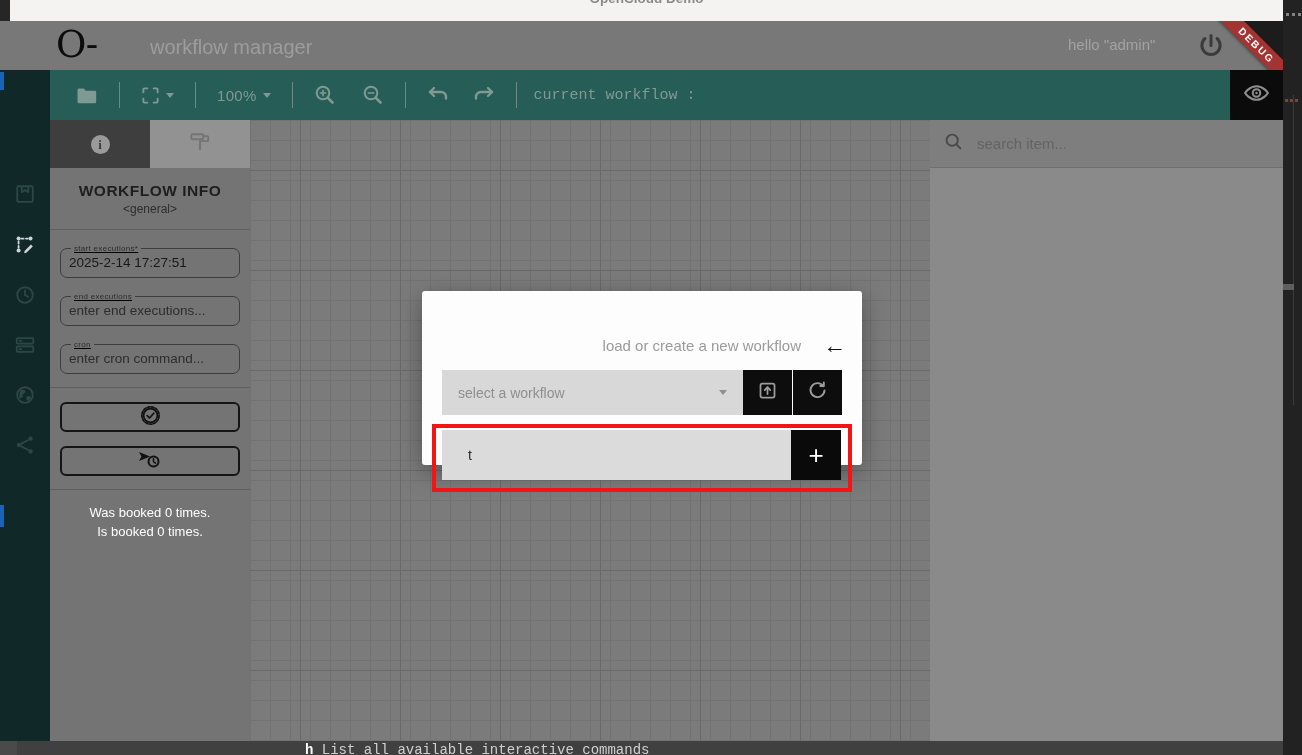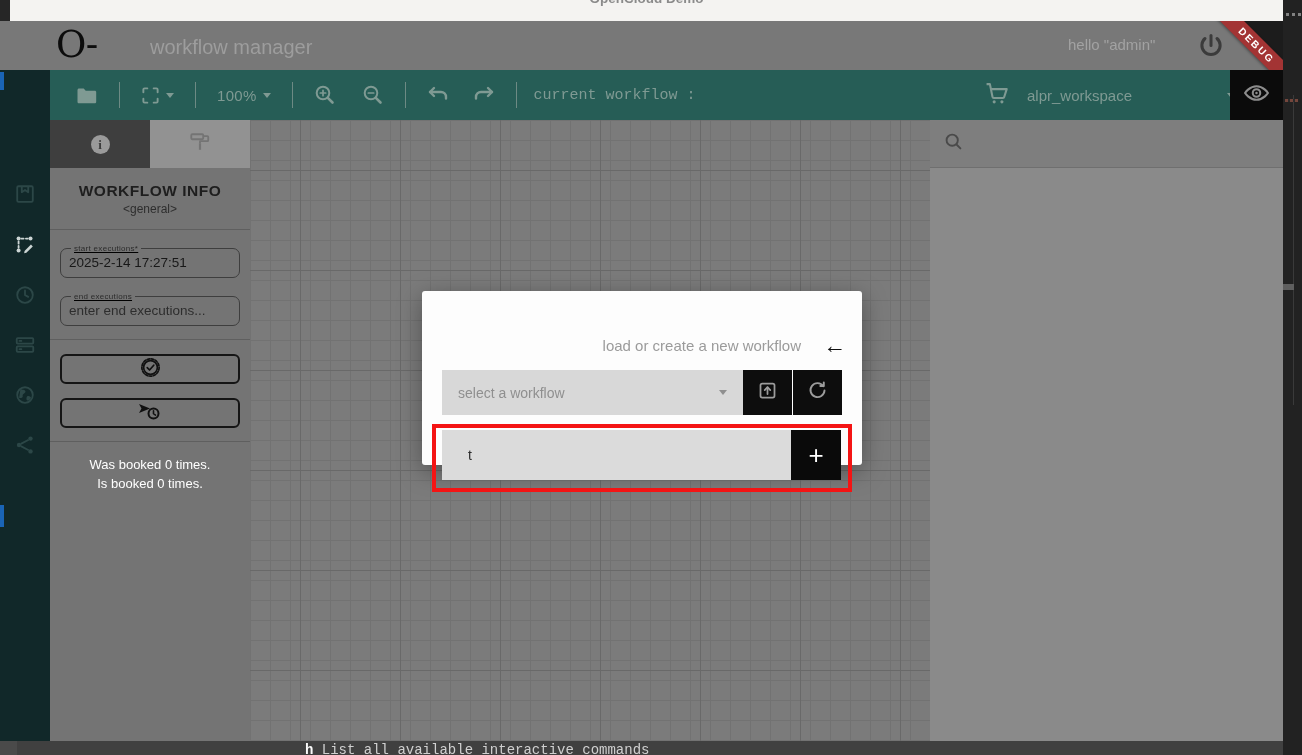--- a/index.html
+++ b/index.html
@@ -190,31 +190,20 @@
         <svg width="22" height="18" viewBox="0 0 22 18" fill="none" stroke="currentColor" stroke-width="2.4" stroke-linecap="round" stroke-linejoin="round">
           <path d="M15 2 19 6l-4 4"></path>
             <path d="M19 6H8a5 5 0 0 0-5 5v1.5"></path>
         </svg>
       </span>
     </div>
     <div class="sep"></div>
     <div id="cur-wf">current workflow :</div>
   </div>
 
-  <div id="workspace">
-    <span>
-      <svg width="24" height="23" viewBox="0 0 23 22" fill="none" stroke="currentColor" stroke-width="2" stroke-linejoin="round">
-        <path d="M1.5 2h3.2l2.5 12.3c.1.6.6 1 1.2 1h8.8c.6 0 1.1-.4 1.2-.9L20.8 6.8H5.2"></path>
-        <circle cx="8.8" cy="19" r="1.5" fill="currentColor" stroke="none"></circle>
-          <circle cx="16.2" cy="19" r="1.5" fill="currentColor" stroke="none"></circle>
-      </svg>
-    </span>
-    <span class="name">alpr_workspace</span>
-    <span class="caret"></span>
-  </div>
   <div id="eye-btn">
     <span>
       <svg width="27" height="22" viewBox="0 0 26 20" fill="none" stroke="currentColor" stroke-width="2">
         <path d="M2 10s4-6.5 11-6.5S24 10 24 10s-4 6.5-11 6.5S2 10 2 10z"></path>
           <circle cx="13" cy="10" r="3.6"></circle>
           <circle cx="13" cy="10" r="1.2" fill="currentColor" stroke="none"></circle>
       </svg>
     </span>
   </div>
 </div>
@@ -298,20 +287,24 @@
   <h2>&lt;general&gt;</h2>
   <hr>
   <fieldset>
     <legend>start executions*</legend>
     <input value="2025-2-14 17:27:51" style="">
   </fieldset>
   <fieldset>
     <legend>end executions</legend>
     <input placeholder="enter end executions..." style="">
   </fieldset>
+  <fieldset>
+    <legend>cron</legend>
+    <input placeholder="enter cron command..." style="">
+  </fieldset>
   <hr>
   <div class="pbtn">
     <span>
       <svg width="23" height="23" viewBox="0 0 24 24" fill="none" stroke="currentColor" stroke-width="1.8" stroke-linecap="round" stroke-linejoin="round">
         <circle cx="12" cy="12" r="9" stroke-dasharray="2.6 1.7"></circle>
           <circle cx="12" cy="12" r="7.2"></circle>
           <path d="M8.6 12.2l2.4 2.4 4.4-5"></path>
       </svg>
     </span>
   </div>
@@ -334,20 +327,21 @@
 <div id="canvas" class="abs"></div>
 
 <div id="right-panel" class="abs">
   <div id="searchbar">
     <span>
       <svg width="19" height="19" viewBox="0 0 22 22" fill="none" stroke="currentColor" stroke-width="2.2" stroke-linecap="round">
         <circle cx="9.5" cy="9.5" r="6.5"></circle>
           <path d="M14.5 14.5 19 19"></path>
       </svg>
     </span>
+    <input placeholder="search item..." style="">
   </div>
   <div></div>
 </div>
 
 <div id="modal" class="abs">
   <div id="modal-head">
     <span id="modal-title">load or create a new workflow</span>
     <span id="back-btn">←</span>
   </div>
   <div id="load-row">

